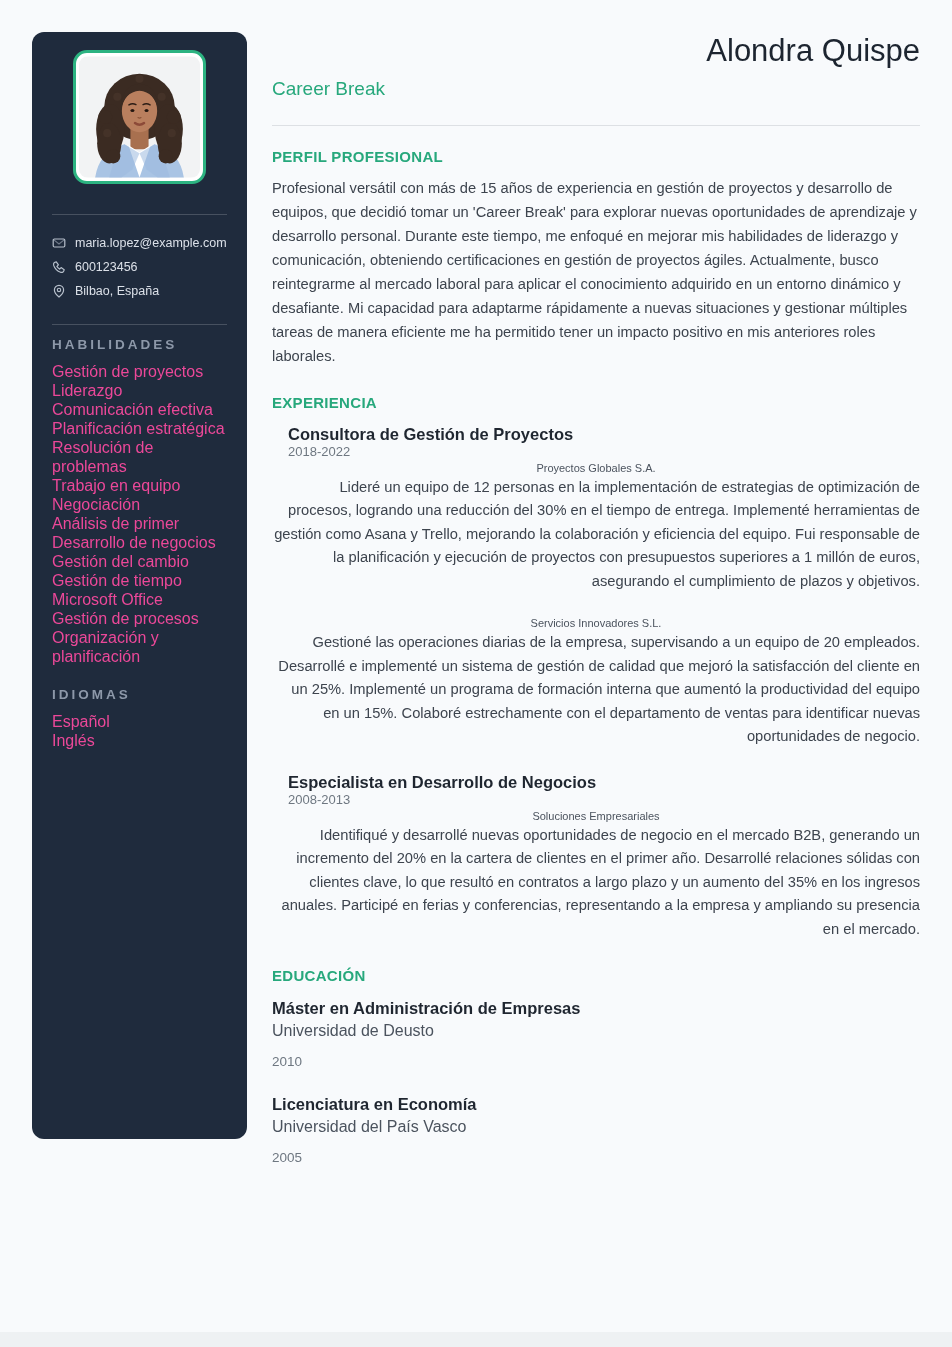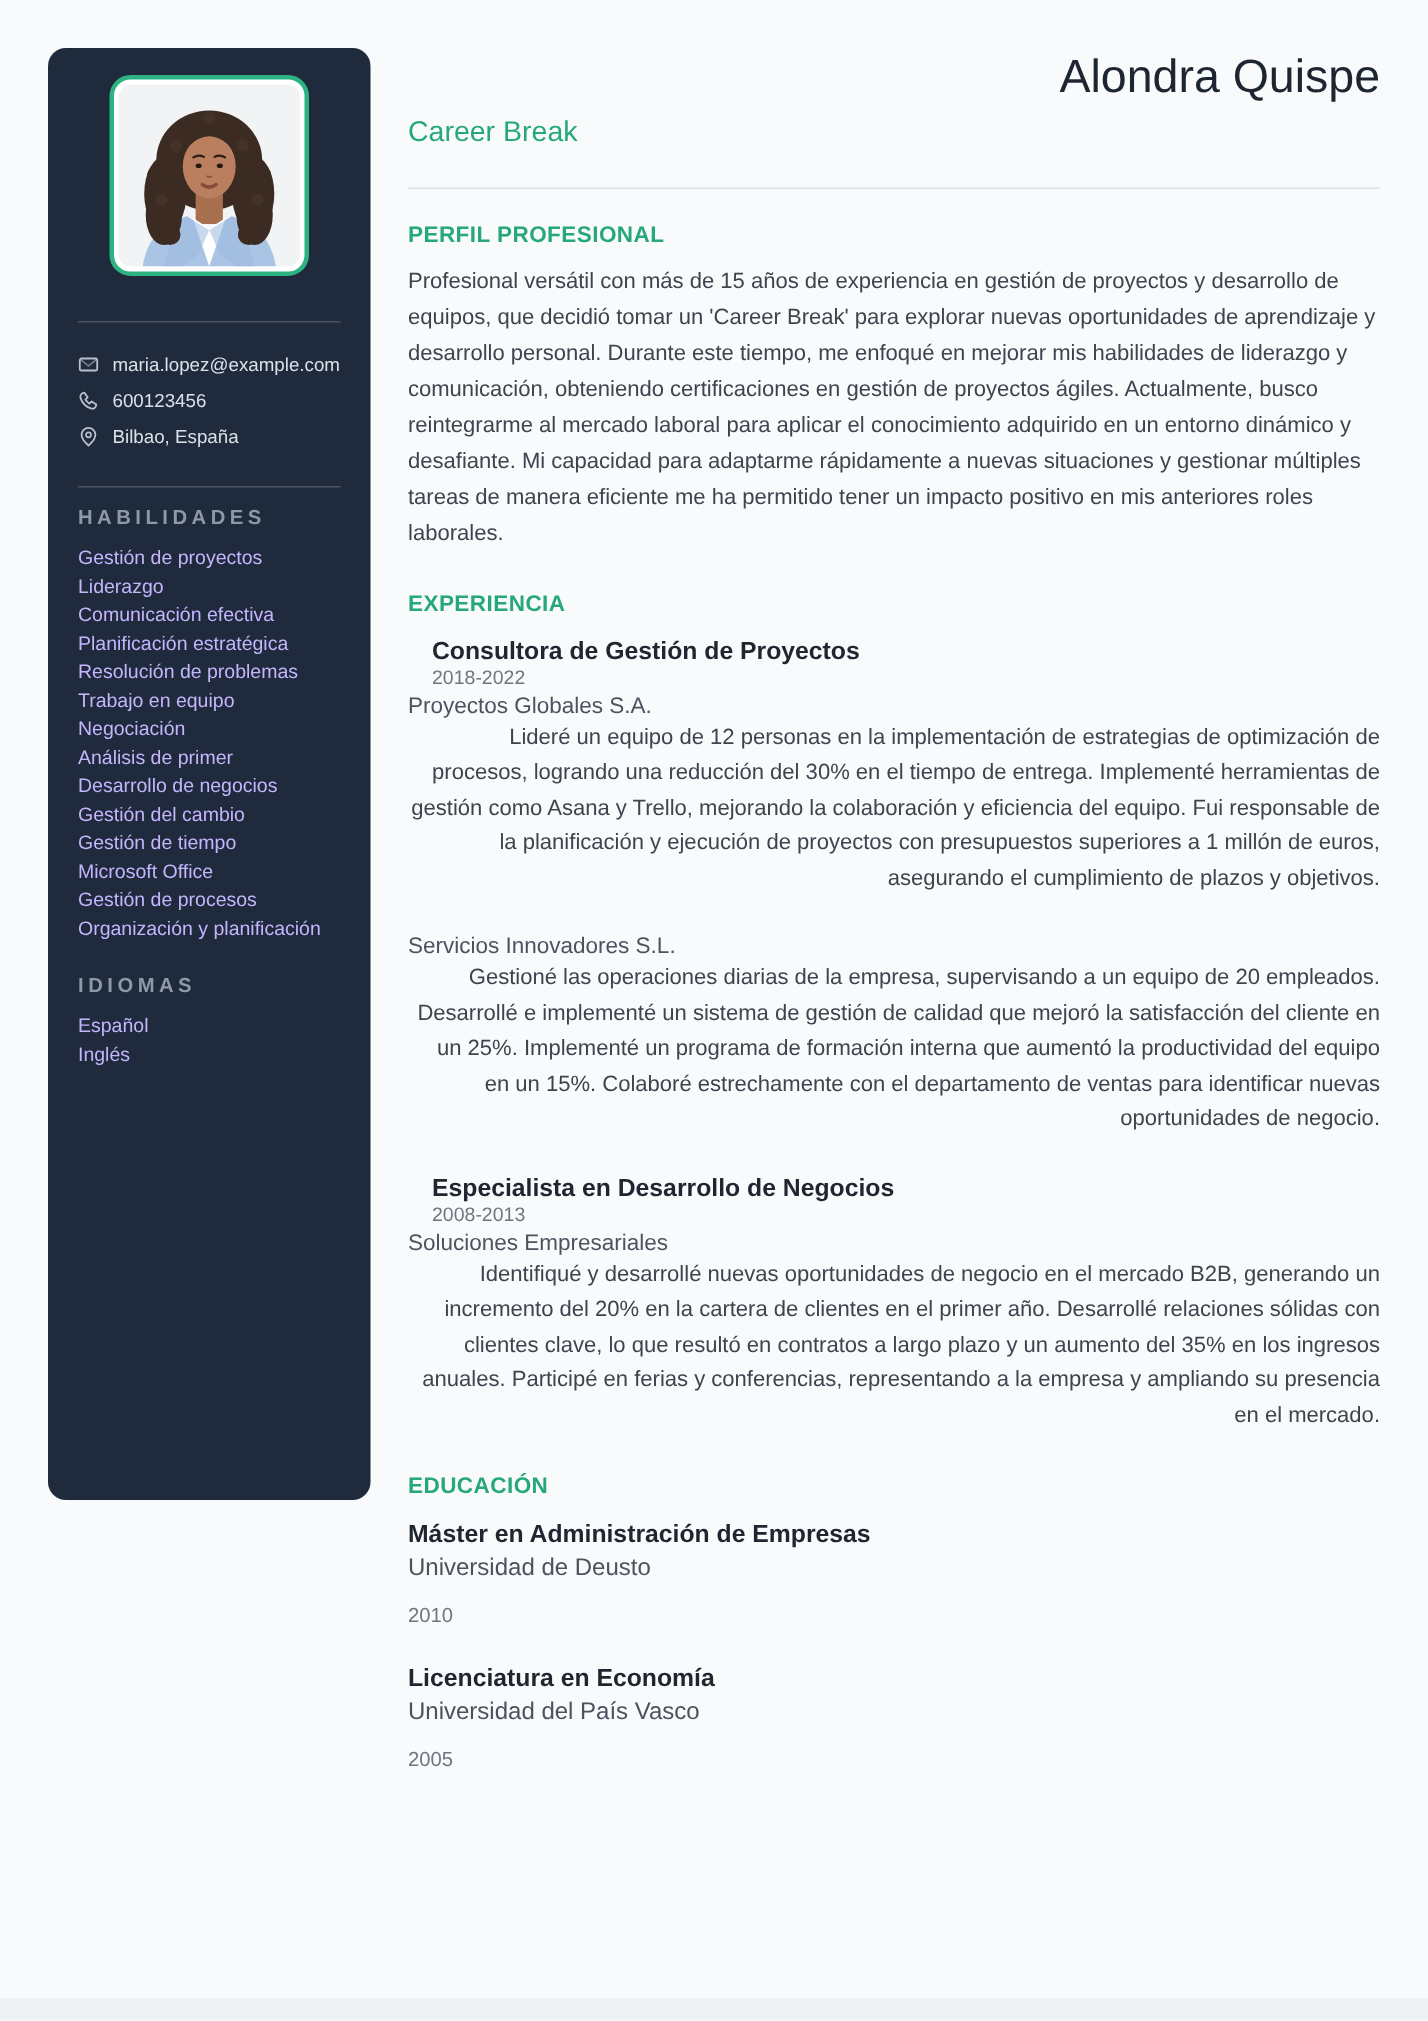--- a/index.html
+++ b/index.html
@@ -11,21 +11,21 @@
     overflow:hidden;
     -webkit-font-smoothing:antialiased;
   }
   .bottom-strip{
     position:absolute;left:0;bottom:0;width:952px;height:15px;
     background:#eef1f3;
   }
   
   .sidebar{
     position:absolute;left:32px;top:32px;
-    width:215px;height:968px;
+    width:215px;height:1107px;
     background:#1f2b3d;
     border-radius:12px;
     box-sizing:border-box;
     padding:18px 20px 20px 20px;
     color:#d9dee6;
   }
   .photo-frame{
     width:121px;height:122px;
     margin:0 auto;
     border:3px solid #2cb381;
@@ -54,21 +54,21 @@
   }
   .cicon{flex:0 0 14px;width:14px;height:14px;}
   .side-heading{
     margin:12px 0 0 0;
     font-size:13.5px;font-weight:700;
     letter-spacing:3px;
     color:#8d98a9;
   }
   .side-list{
     list-style:none;margin:10px 0 0 0;padding:0;
-    font-size:13px;line-height:19px;color:#c4b5fd;
+    font-size:16px;line-height:19px;color:#ec4899;
   }
   .lang-heading{margin-top:21px;}
   
   .main{
     position:absolute;left:272px;top:0;width:648px;
   }
   .name{
     margin:33px 0 0 0;
     font-size:31px;font-weight:500;
     color:#1d2530;line-height:1.15;text-align:right;
@@ -98,21 +98,21 @@
   .job-head{
     display:flex;align-items:baseline;justify-content:space-between;flex-direction:column;
   }
   .job-title{
     margin:0;font-size:16.5px;font-weight:700;color:#1f2630;
   }
   .job-date{
     font-size:13px;color:#6e7781;white-space:nowrap;margin-left:16px;
   }
   .company{
-    margin-top:3px;font-size:15px;color:#4b535e;
+    margin-top:3px;font-size:11px;color:#4b535e;text-align:center;
   }
   .job-desc{
     margin:2px 0 0 0;
     font-size:14.7px;line-height:23.5px;color:#3d444e;text-align:right;
   }
   .section-experience .section-heading,
   .section-education .section-heading{margin-top:26px;}
   .edu{margin-top:15px;}
   .edu + .edu{margin-top:26px;}
   .edu-degree{margin:0;font-size:16.5px;font-weight:700;color:#1f2630;}

